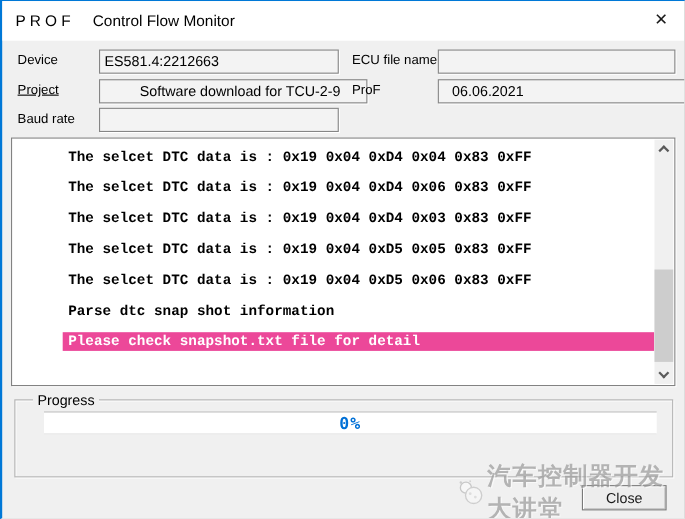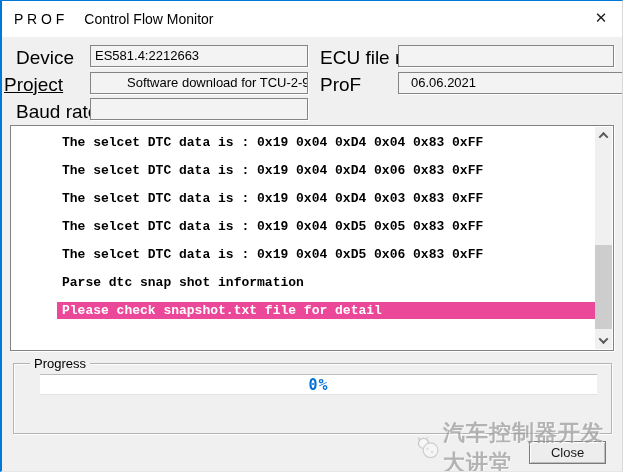--- a/index.html
+++ b/index.html
@@ -20,21 +20,21 @@
   }
   .title-left{ margin-left:12px; font-size:14px; color:#000; white-space:pre; }
   .title-right{ margin-left:20px; font-size:14px; color:#000;text-align:center; }
   .close-btn{
     position:absolute; right:4px; top:2px; width:34px; height:30px;
     display:flex; align-items:center; justify-content:center;
     font-size:15px; color:#1a1a1a; cursor:default; background:transparent;
   }
 
   
-  .fld-label{ position:absolute; font-size:19px; color:#000; }
+  .fld-label{ position:absolute; font-size:12px; color:#000; }
   .fld{
     position:absolute; height:22px; background:#f3f3f3;
     border:1px solid #858585;
     box-shadow:1px 1px 0 #ffffff;
     font-size:13px; color:#000; line-height:20px; padding-left:4px;
     overflow:hidden; white-space:nowrap;
   }
 
   
   .listbox{
@@ -115,22 +115,22 @@
       <span>✕</span>
     </div>
   </div>
 
   <span class="fld-label" style="left:14px; top:46px;">Device</span>
   <div class="fld" style="left:88px;  top:44px; width:218px;">ES581.4:2212663</div>
 
   <span class="fld-label" style="left:318px; top:46px;">ECU file name</span>
   <div class="fld" style="left:396px; top:44px; width:216px;"></div>
 
-  <span class="fld-label" style="left:2px; top:73px;text-decoration:underline;">Project</span>
-  <div class="fld" style="left:88px;  top:71px; width:218px;padding-left:36px;">Software download for TCU-2-9</div>
+  <span class="fld-label" style="left:14px; top:73px;text-decoration:underline;">Project</span>
+  <div class="fld" style="left:88px;  top:71px; width:244px;padding-left:36px;">Software download for TCU-2-9</div>
 
   <span class="fld-label" style="left:318px; top:73px;">ProF</span>
   <div class="fld" style="left:396px; top:71px; width:260px;padding-left:12px;">06.06.2021</div>
 
   <span class="fld-label" style="left:14px; top:100px;">Baud rate</span>
   <div class="fld" style="left:88px;  top:97px; width:218px;"></div>
 
   <div class="listbox">
     <div class="log-content">
       <div class="log-row">

